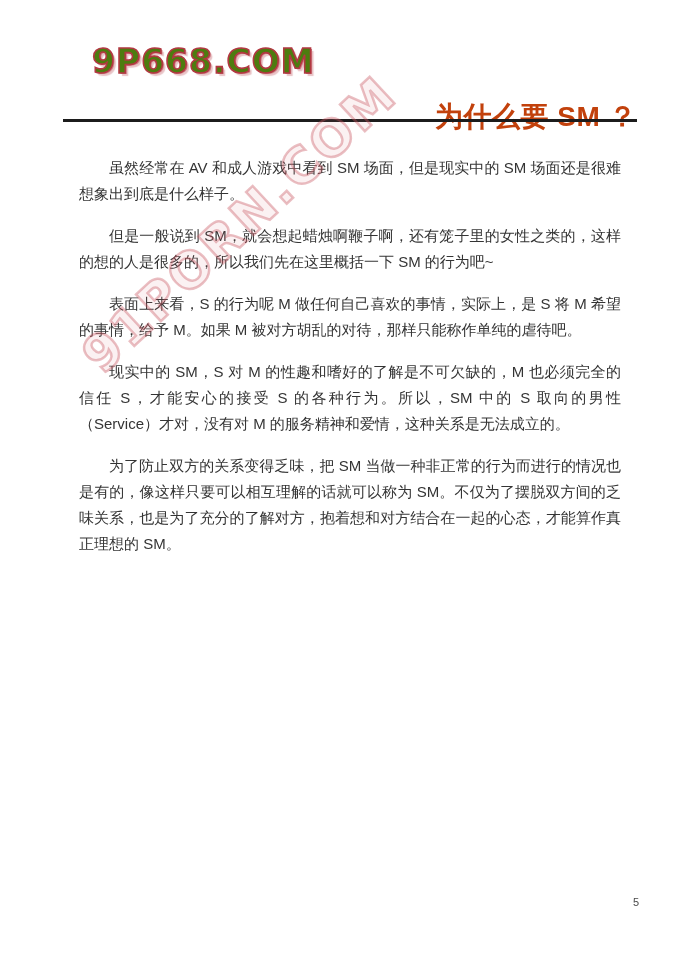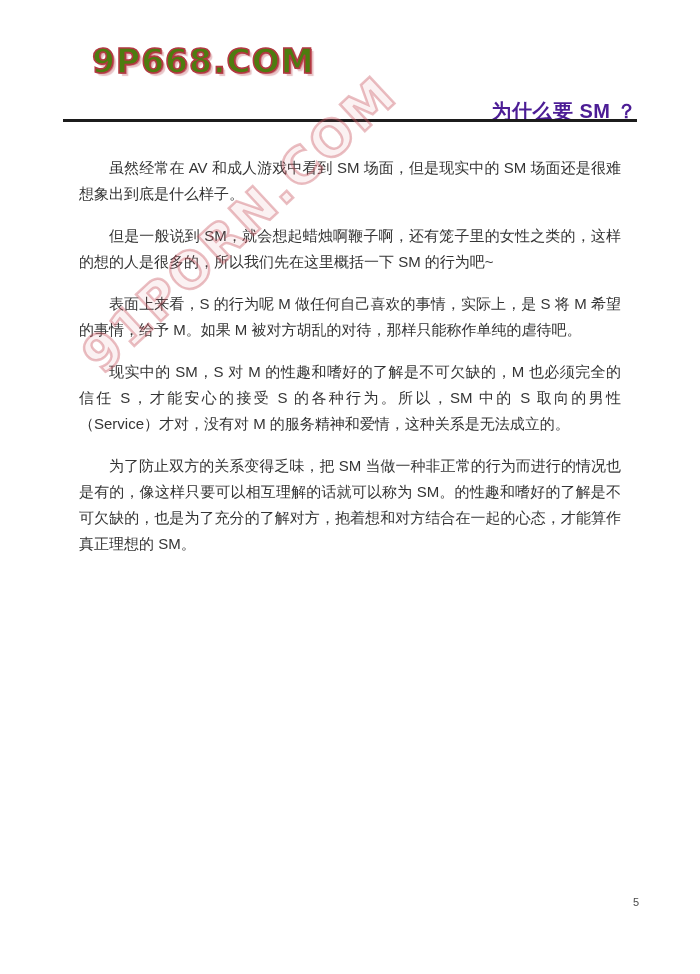--- a/index.html
+++ b/index.html
@@ -34,24 +34,24 @@
     pointer-events: none;
   }
 
   
   .title {
     position: absolute;
     top: 84px;
     right: 63px;
     width: 574px;
     text-align: right;
-    font-size: 20px;
+    font-size: 28px;
     line-height: 28px;
     font-weight: bold;
-    color: #4c1d95;
+    color: #c2410c;
     letter-spacing: 0.5px;
     white-space: nowrap;
   }
 
   
   .title-rule {
     position: absolute;
     top: 119px;
     left: 63px;
     width: 574px;
@@ -117,20 +117,20 @@
 
   <h1 class="title">为什么要 SM ？</h1>
 
   <div class="title-rule"></div>
 
   <div class="body-text">
     <p>虽然经常在 AV 和成人游戏中看到 SM 场面，但是现实中的 SM 场面还是很难想象出到底是什么样子。</p>
     <p>但是一般说到 SM，就会想起蜡烛啊鞭子啊，还有笼子里的女性之类的，这样的想的人是很多的，所以我们先在这里概括一下 SM 的行为吧~</p>
     <p>表面上来看，S 的行为呢 M 做任何自己喜欢的事情，实际上，是 S 将 M 希望的事情，给予 M。如果 M 被对方胡乱的对待，那样只能称作单纯的虐待吧。</p>
     <p>现实中的 SM，S 对 M 的性趣和嗜好的了解是不可欠缺的，M 也必须完全的信任 S，才能安心的接受 S 的各种行为。所以，SM 中的 S 取向的男性（Service）才对，没有对 M 的服务精神和爱情，这种关系是无法成立的。</p>
-    <p>为了防止双方的关系变得乏味，把 SM 当做一种非正常的行为而进行的情况也是有的，像这样只要可以相互理解的话就可以称为 SM。的性趣和嗜好的了解是不可欠缺的，也是为了充分的了解对方，抱着想和对方结合在一起的心态，才能算作真正理想的 SM。</p>
+    <p>为了防止双方的关系变得乏味，把 SM 当做一种非正常的行为而进行的情况也是有的，像这样只要可以相互理解的话就可以称为 SM。不仅为了摆脱双方间的乏味关系，也是为了充分的了解对方，抱着想和对方结合在一起的心态，才能算作真正理想的 SM。</p>
   </div>
 
   <div class="wm-diag">91PORN.COM</div>
 
   <div class="page-number">5</div>
 
 </div>
 
 </body></html>

